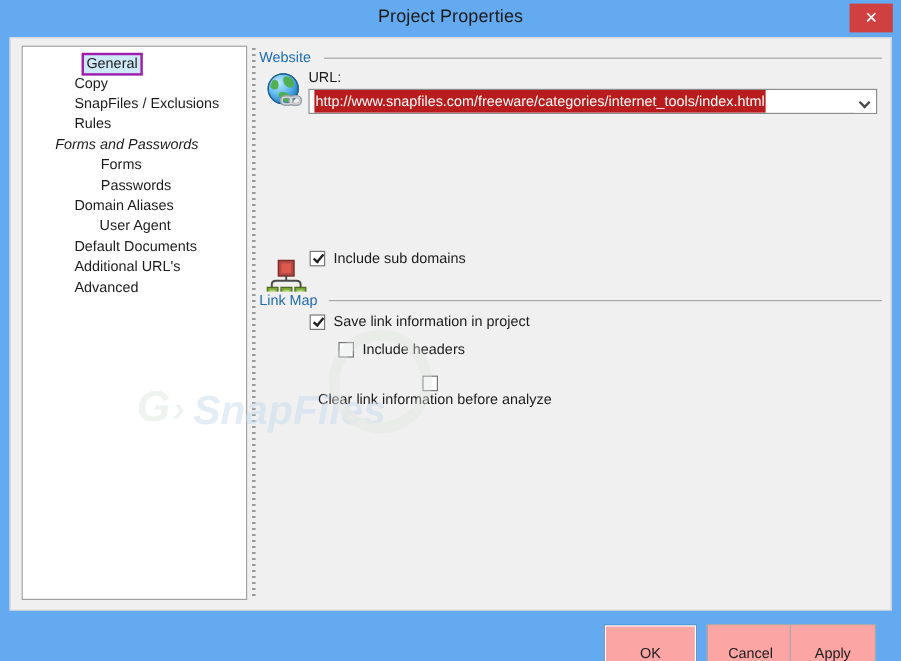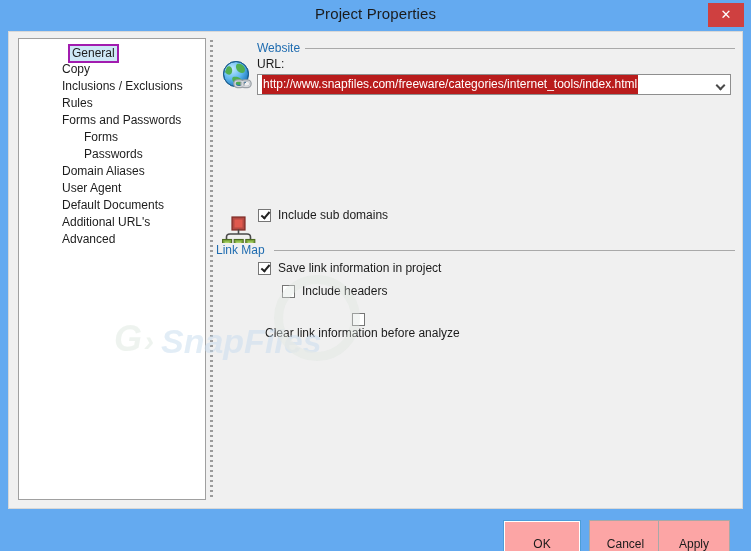--- a/index.html
+++ b/index.html
@@ -284,38 +284,38 @@
       <span class="x-glyph">✕</span>
     </button>
   </div>
 
   <div id="client">
 
     <div id="tree-panel">
       <div id="tree-items" style="position:absolute; left:0; top:5px; width:100%;">
           <div class="tree-item selected" style="padding-left: 22px;"><span class="tree-label">General</span></div>
           <div class="tree-item" style="padding-left: 40px;"><span class="tree-label">Copy</span></div>
-          <div class="tree-item" style="padding-left: 40px;"><span class="tree-label">Inclusions / Exclusions</span></div>
+          <div class="tree-item" style="padding-left: 40px;"><span class="tree-label">SnapFiles / Exclusions</span></div>
           <div class="tree-item" style="padding-left: 40px;"><span class="tree-label">Rules</span></div>
-          <div class="tree-item" style="padding-left: 40px;"><span class="tree-label">Forms and Passwords</span></div>
+          <div class="tree-item" style="padding-left: 24px; font-style: italic;"><span class="tree-label">Forms and Passwords</span></div>
           <div class="tree-item" style="padding-left: 62px;"><span class="tree-label">Forms</span></div>
           <div class="tree-item" style="padding-left: 62px;"><span class="tree-label">Passwords</span></div>
           <div class="tree-item" style="padding-left: 40px;"><span class="tree-label">Domain Aliases</span></div>
-          <div class="tree-item" style="padding-left: 40px;"><span class="tree-label">User Agent</span></div>
+          <div class="tree-item" style="padding-left: 61px;"><span class="tree-label">User Agent</span></div>
           <div class="tree-item" style="padding-left: 40px;"><span class="tree-label">Default Documents</span></div>
           <div class="tree-item" style="padding-left: 40px;"><span class="tree-label">Additional URL's</span></div>
           <div class="tree-item" style="padding-left: 40px;"><span class="tree-label">Advanced</span></div>
         </div>
     </div>
 
     <div id="splitter"></div>
 
     <div id="content">
 
-      <div class="group-label" style="left:4px; top:9px;margin-left:41px;">Website</div>
+      <div class="group-label" style="left:4px; top:9px;">Website</div>
       <div class="group-line" style="left:58px; top:16px; width:465px;"></div>
 
       <div id="globe-icon">
         <svg width="34" height="32" viewBox="0 0 34 32" xmlns="http://www.w3.org/2000/svg">
           <defs>
             <radialGradient id="gl" cx="35%" cy="30%" r="75%">
               <stop offset="0%" stop-color="#bfe8ff"></stop>
               <stop offset="55%" stop-color="#5fb8ef"></stop>
               <stop offset="100%" stop-color="#1a74b8"></stop>
             </radialGradient>

